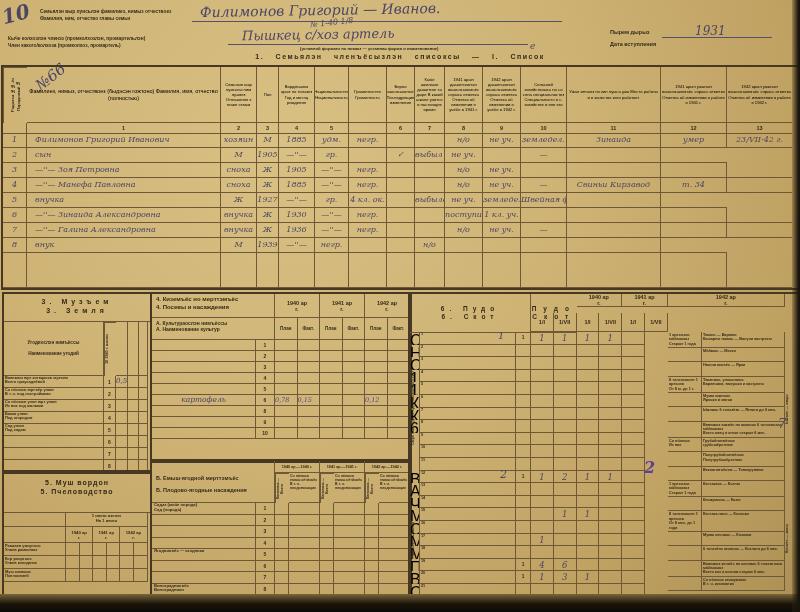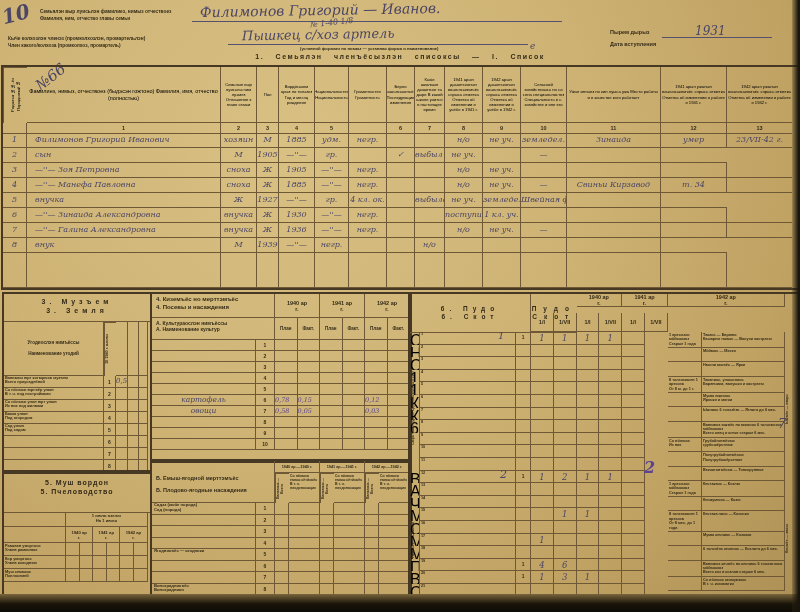--- a/index.html
+++ b/index.html
@@ -516,30 +516,20 @@
             <div class="clbl">картофель</div>
             <div class="cnum">6</div>
             <div class="cval">0,78</div>
             <div class="cval">0,15</div>
             <div class="cval"></div>
             <div class="cval"></div>
             <div class="cval">0,12</div>
             <div class="cval"></div>
           </div>
           <div class="crow">
-            <div class="clbl">овощи</div>
-            <div class="cnum">7</div>
-            <div class="cval">0,58</div>
-            <div class="cval">0,05</div>
-            <div class="cval"></div>
-            <div class="cval"></div>
-            <div class="cval">0,03</div>
-            <div class="cval"></div>
-          </div>
-          <div class="crow">
             <div class="clbl"></div>
             <div class="cnum">8</div>
             <div class="cval"></div>
             <div class="cval"></div>
             <div class="cval"></div>
             <div class="cval"></div>
             <div class="cval"></div>
             <div class="cval"></div>
           </div>
           <div class="crow">

